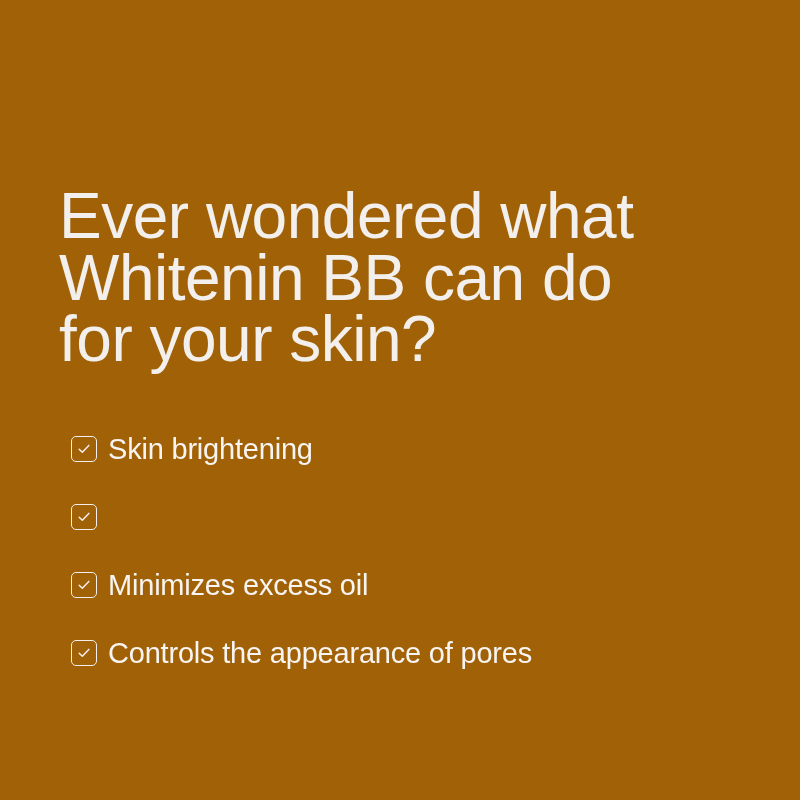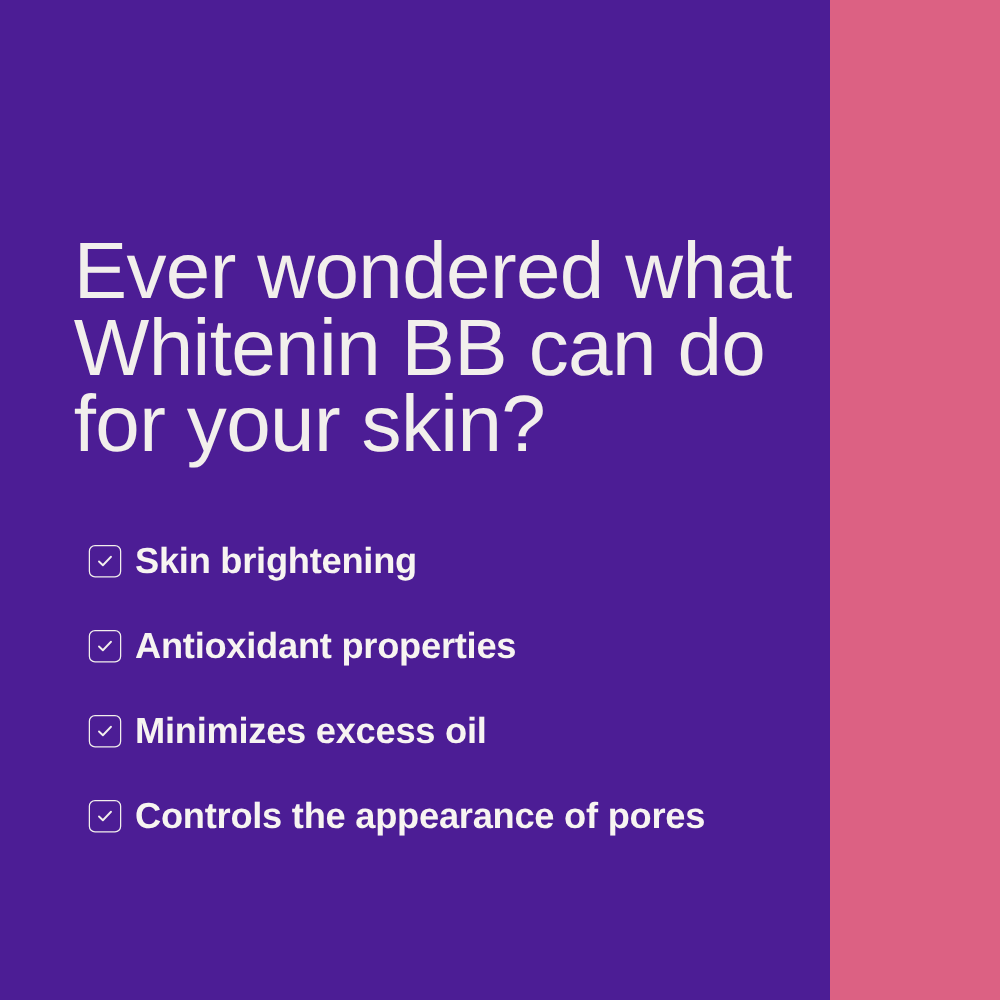--- a/index.html
+++ b/index.html
@@ -8,24 +8,24 @@
   }
   body {
     width: 800px;
     height: 800px;
     overflow: hidden;
     font-family: "Liberation Sans", sans-serif;
     background: #dc6183;
   }
   .poster {
     position: relative;
-    width: 664px;
+    width: 800px;
     height: 800px;
     box-sizing: border-box;
-    background: #4c1d95;
+    background: #a16207;
   }
   .headline {
     position: absolute;
     left: 59px;
     top: 186px;
     width: 660px;
     margin: 0;
     font-family: "Liberation Sans", sans-serif;
     font-weight: 400;
     font-size: 64px;
@@ -62,21 +62,21 @@
     display: flex;
     align-items: center;
     justify-content: center;
     margin-right: 11px;
   }
   .checkbox svg {
     display: block;
   }
   .benefit-label {
     font-family: "Liberation Sans", sans-serif;
-    font-weight: 700;
+    font-weight: 400;
     font-size: 29px;
     line-height: 30px;
     letter-spacing: -0.2px;
     color: #f7f4f1;
     white-space: nowrap;
   }
 </style>
 </head>
 <body>
 
@@ -96,21 +96,20 @@
       </span>
       <span class="benefit-label">Skin brightening</span>
     </li>
 
     <li class="benefit-item">
       <span class="checkbox">
         <svg width="16" height="16" viewBox="0 0 16 16" aria-hidden="true">
           <path d="M3.2 8.2 L6.3 11.2 L12.8 4.4" fill="none" stroke="#f2efec" stroke-width="1.5" stroke-linecap="round" stroke-linejoin="round"></path>
         </svg>
       </span>
-      <span class="benefit-label">Antioxidant properties</span>
     </li>
 
     <li class="benefit-item">
       <span class="checkbox">
         <svg width="16" height="16" viewBox="0 0 16 16" aria-hidden="true">
           <path d="M3.2 8.2 L6.3 11.2 L12.8 4.4" fill="none" stroke="#f2efec" stroke-width="1.5" stroke-linecap="round" stroke-linejoin="round"></path>
         </svg>
       </span>
       <span class="benefit-label">Minimizes excess oil</span>
     </li>

